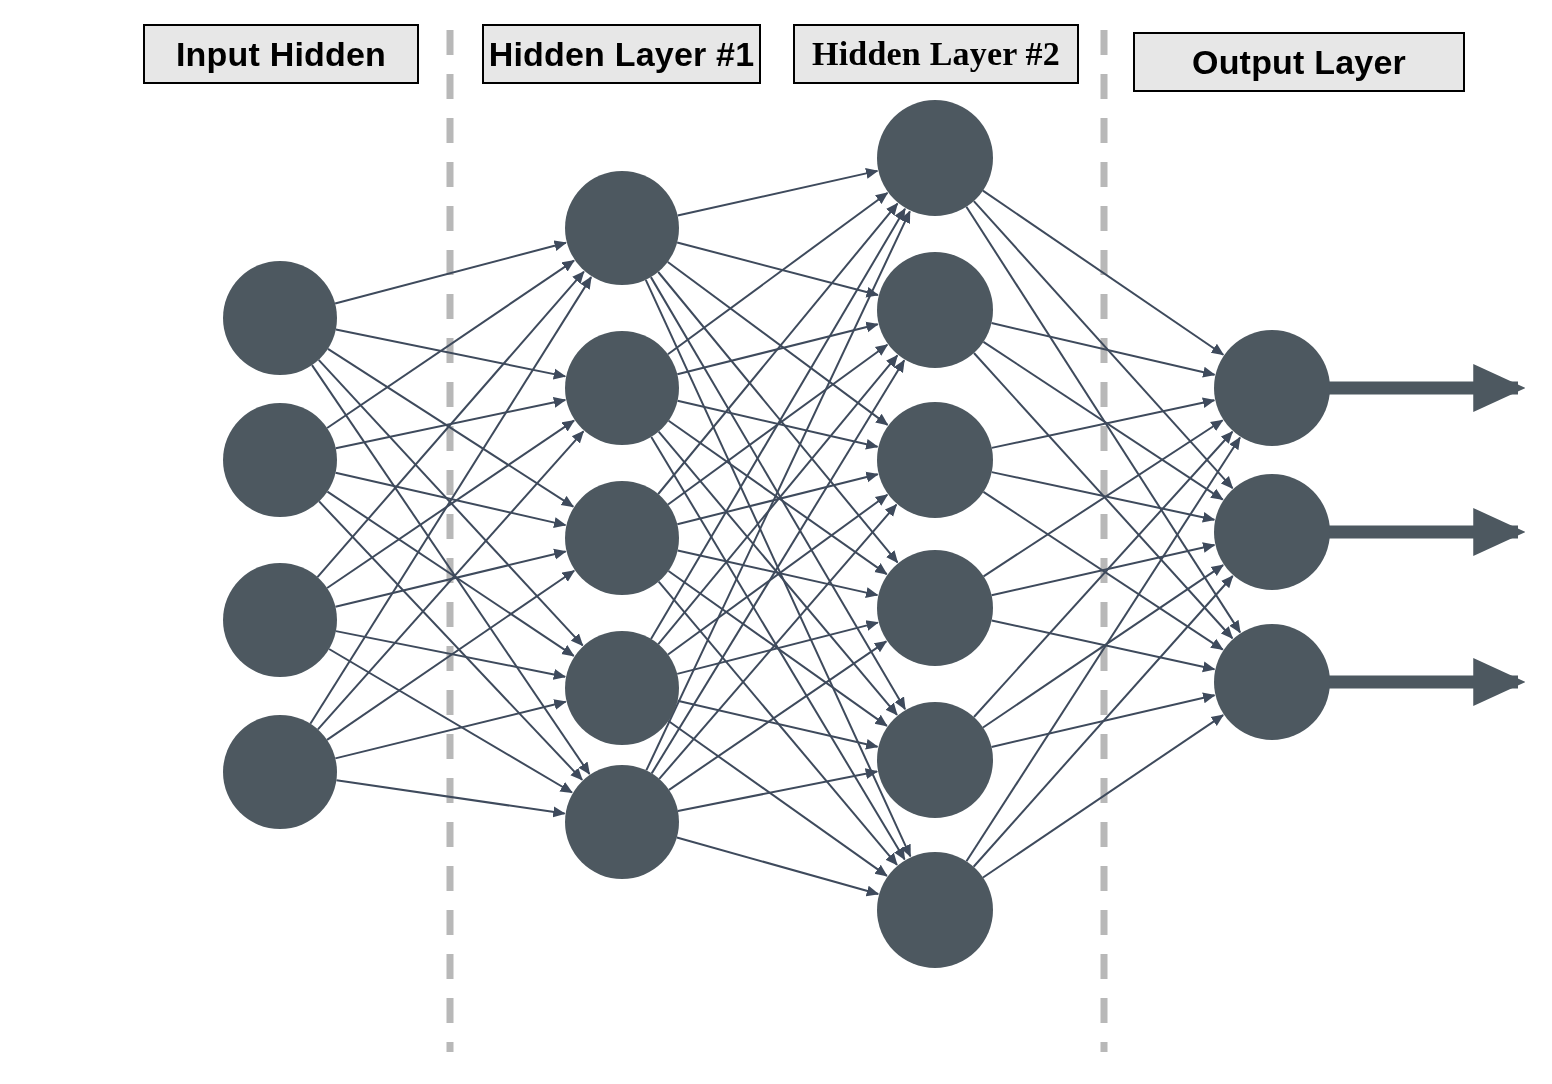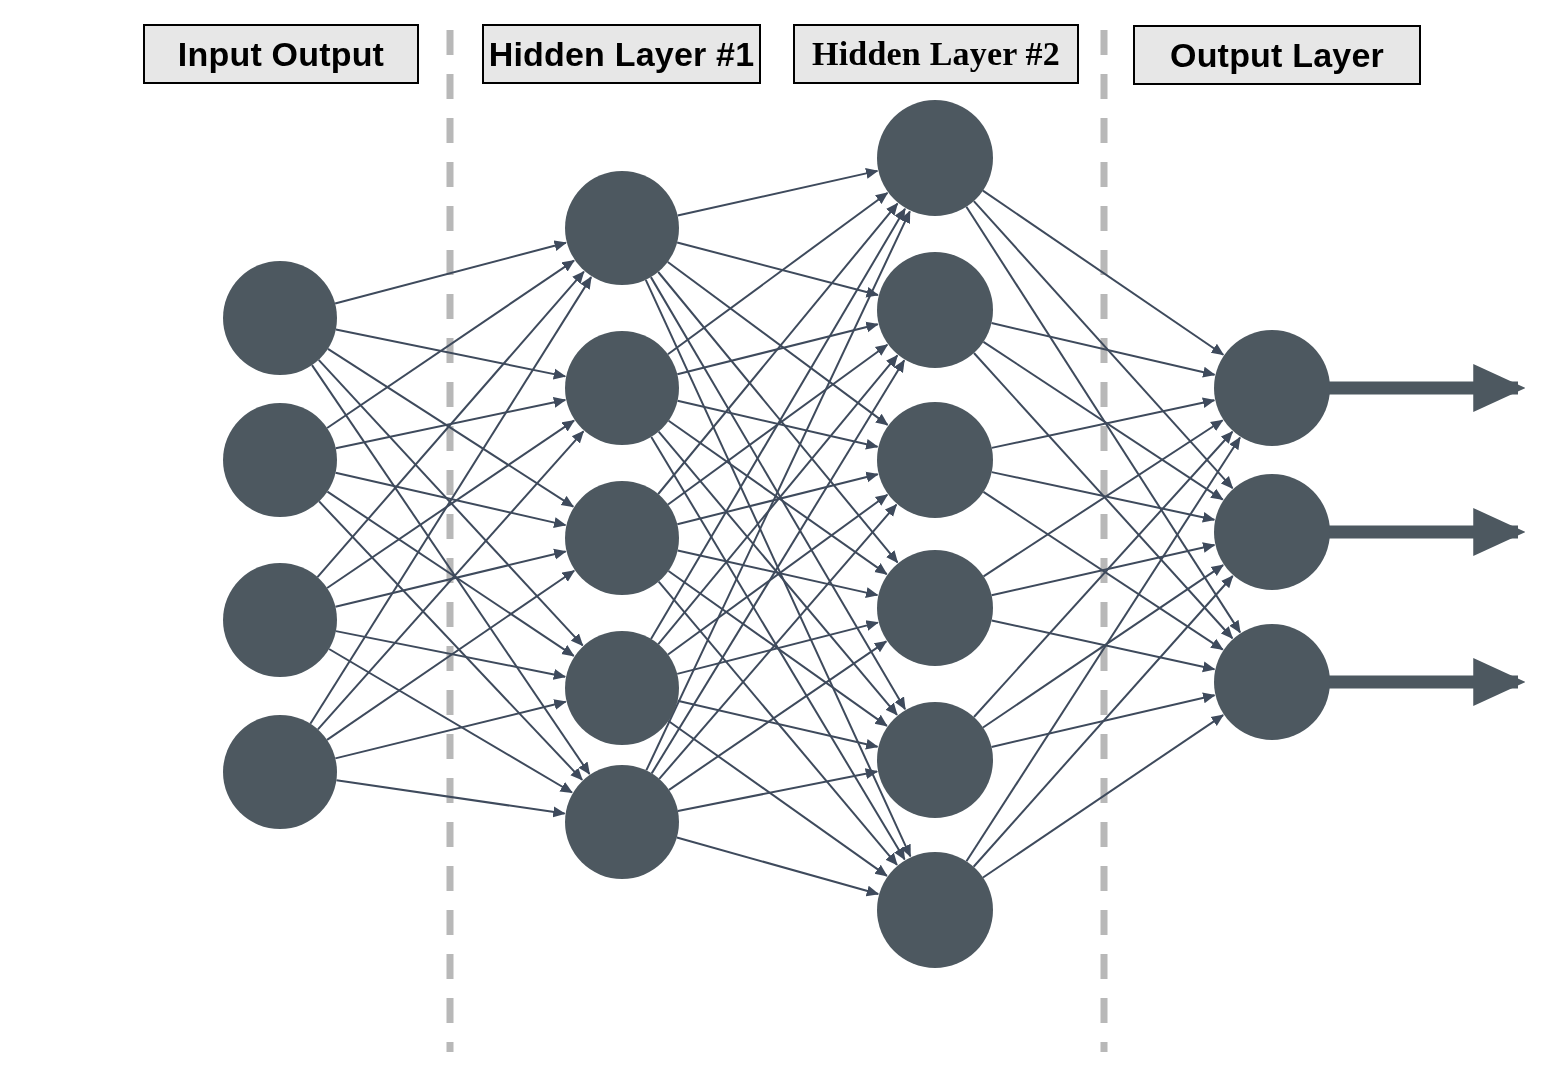--- a/index.html
+++ b/index.html
@@ -35,21 +35,21 @@
     letter-spacing: 0.2px;
     display: flex;
     align-items: center;
     justify-content: center;
     white-space: nowrap;
     font-family: "Liberation Sans", sans-serif;
   }
   #label-input   { left: 143px; top: 24px; width: 276px; height: 60px; }
   #label-hidden1 { left: 482px; top: 24px; width: 279px; height: 60px; }
   #label-hidden2 { left: 793px; top: 24px; width: 286px; height: 60px; font-family: Liberation Serif, serif; }
-  #label-output  { left: 1133px; top: 25px; width: 288px; height: 60px; }
+  #label-output  { left: 1133px; top: 32px; width: 332px; height: 60px; }
 </style>
 </head>
 <body>
 
 <div id="stage">
 
   <svg id="net-svg" viewBox="0 0 1552 1084">
     <defs>
       <marker id="arrowThin" viewBox="0 0 10 10" refX="9.2" refY="5" markerWidth="6.2" markerHeight="6.2" orient="auto-start-reverse">
         <path d="M 0 0.6 L 10 5 L 0 9.4 z" fill="#3e4a5c"></path>
@@ -153,21 +153,21 @@
         <circle cx="935" cy="460" r="58" fill="#4d5860"></circle>
         <circle cx="935" cy="608" r="58" fill="#4d5860"></circle>
         <circle cx="935" cy="760" r="58" fill="#4d5860"></circle>
         <circle cx="935" cy="910" r="58" fill="#4d5860"></circle>
         <circle cx="1272" cy="388" r="58" fill="#4d5860"></circle>
         <circle cx="1272" cy="532" r="58" fill="#4d5860"></circle>
         <circle cx="1272" cy="682" r="58" fill="#4d5860"></circle>
       </g>
   </svg>
 
-  <div class="layer-label" id="label-input">Input Output</div>
+  <div class="layer-label" id="label-input">Input Hidden</div>
 
   <div class="layer-label" id="label-hidden1">Hidden Layer #1</div>
 
   <div class="layer-label" id="label-hidden2">Hidden Layer #2</div>
 
   <div class="layer-label" id="label-output">Output Layer</div>
 
 </div>
 
 </body></html>

